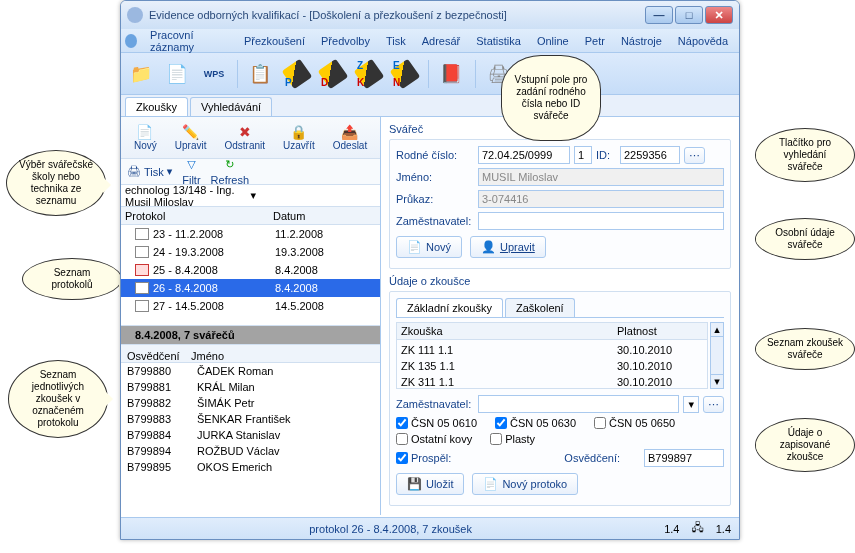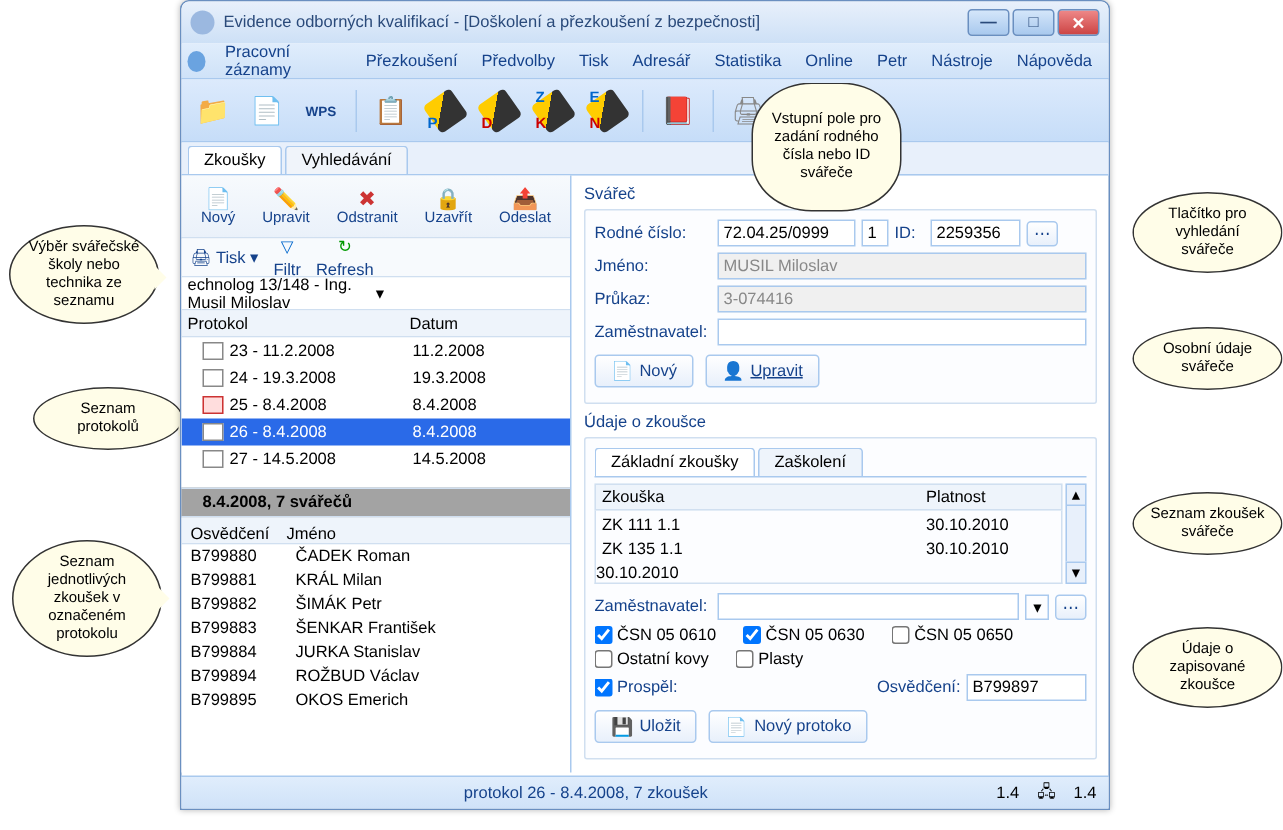--- a/index.html
+++ b/index.html
@@ -329,20 +329,21 @@
               <div class="exam-list">
                 <div class="exam-row">
                     <span class="c1">ZK 111 1.1</span>
                     <span class="c2">30.10.2010</span>
                   </div>
                 <div class="exam-row">
                     <span class="c1">ZK 135 1.1</span>
                     <span class="c2">30.10.2010</span>
                   </div>
                 <div class="exam-row">
+                    <span class="c1">ZK 311 1.1</span>
                     <span class="c2">30.10.2010</span>
                   </div>
               </div>
             </div>
             <div style="display:flex;flex-direction:column;margin-left:2px">
               <div class="scroll-btn">▴</div>
               <div style="flex:1;background:#e8f0fb;border:1px solid #a9c9ee;border-top:none;border-bottom:none"></div>
               <div class="scroll-btn">▾</div>
             </div>
           </div>
@@ -375,21 +376,21 @@
                 <input type="checkbox" style="">
                 <span>Plasty</span>
               </label>
           </div>
           <div class="form-row">
             <label class="chk" style="width:78px">
                 <input type="checkbox" checked="" style="">
                 <span>Prospěl:</span>
               </label>
             <span style="flex:1"></span>
-            <label style="width:auto;margin-right:0">Osvědčení:</label>
+            <label style="width:auto;margin-right:20px">Osvědčení:</label>
             <input style="width: 80px;" value="B799897">
           </div>
           <div class="form-row" style="gap:8px;margin-top:6px">
             <span class="btn">
                 <span class="ic">💾</span>
                 <span style="">Uložit</span>
               </span>
             <span class="btn">
                 <span class="ic">📄</span>
                 <span>Nový protoko</span>

